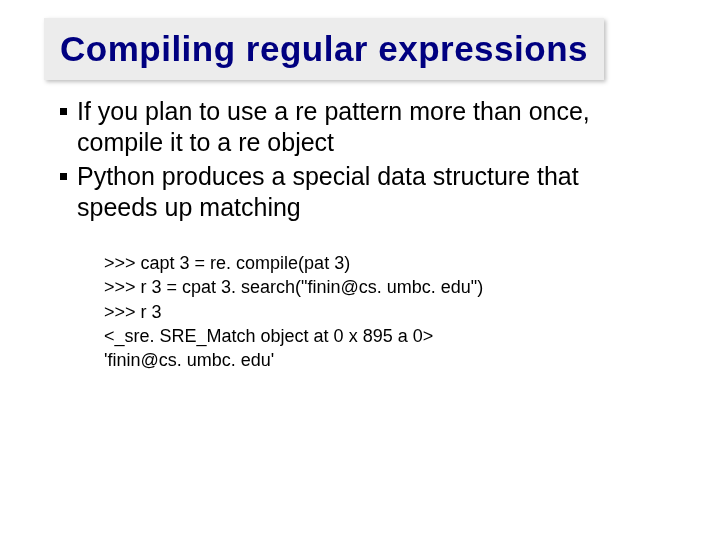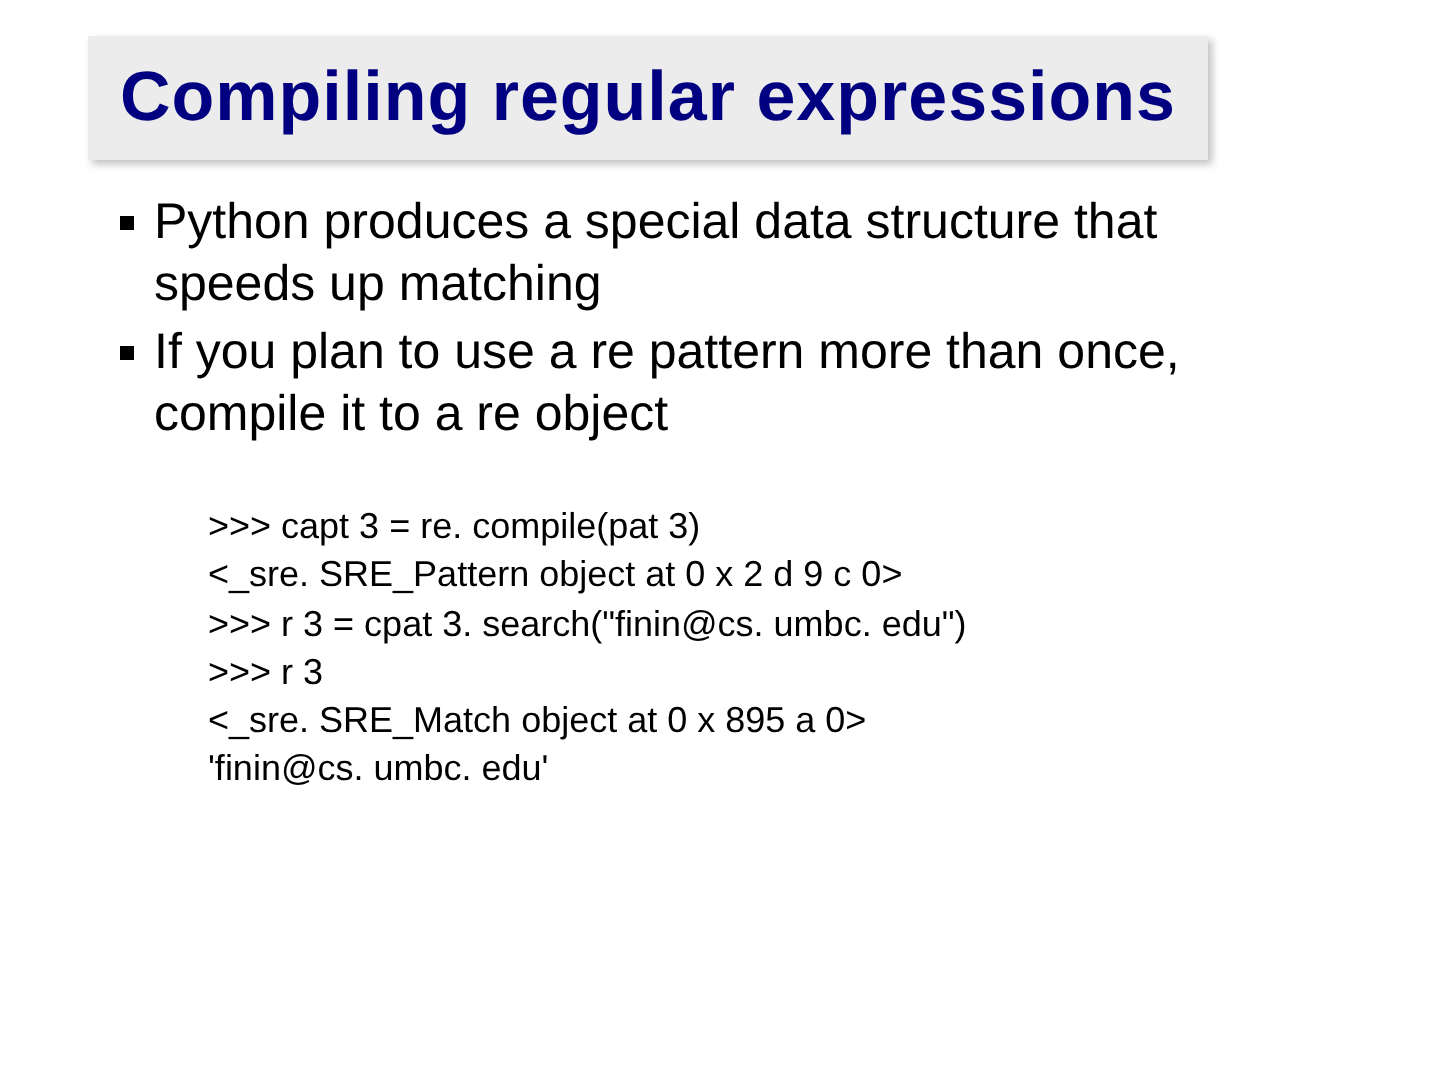--- a/index.html
+++ b/index.html
@@ -77,31 +77,30 @@
 <div class="slide">
 
   <div class="title-box">
     <div class="title-text">Compiling regular expressions</div>
   </div>
 
   <div class="body">
 
     <div class="bullet">
       <div class="dot"></div>
-      <div class="txt">Python produces a special data structure that speeds up matching</div>
+      <div class="txt">If you plan to use a re pattern more than once, compile it to a re object</div>
     </div>
 
     <div class="bullet">
       <div class="dot"></div>
-      <div class="txt">If you plan to use a re pattern more than once, compile it to a re object</div>
+      <div class="txt">Python produces a special data structure that speeds up matching</div>
     </div>
 
     <div class="code-block">
       <div class="code-line">&gt;&gt;&gt; capt 3 = re. compile(pat 3)</div>
-      <div class="code-line">&lt;_sre. SRE_Pattern object at 0 x 2 d 9 c 0&gt;</div>
       <div class="code-line">&gt;&gt;&gt; r 3 = cpat 3. search("finin@cs. umbc. edu")</div>
       <div class="code-line">&gt;&gt;&gt; r 3</div>
       <div class="code-line">&lt;_sre. SRE_Match object at 0 x 895 a 0&gt;</div>
       <div class="code-line">'finin@cs. umbc. edu'</div>
     </div>
 
   </div>
 
 </div>
 

